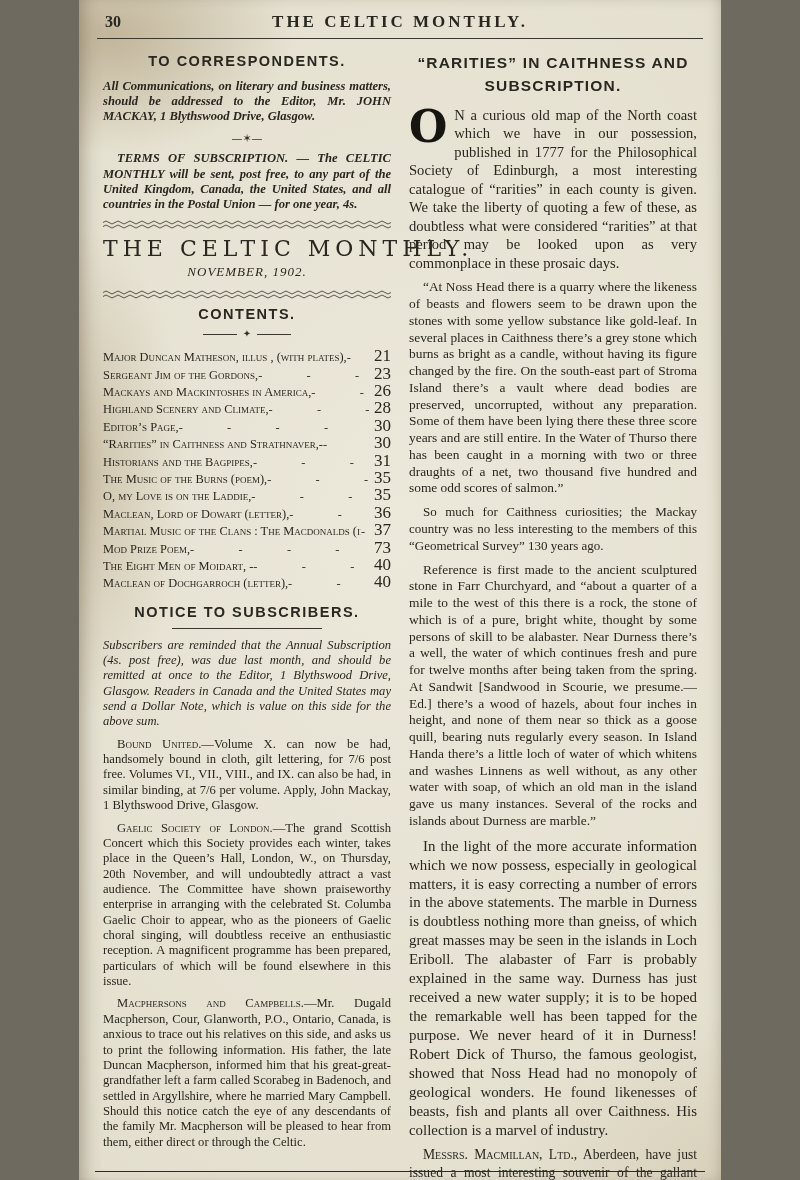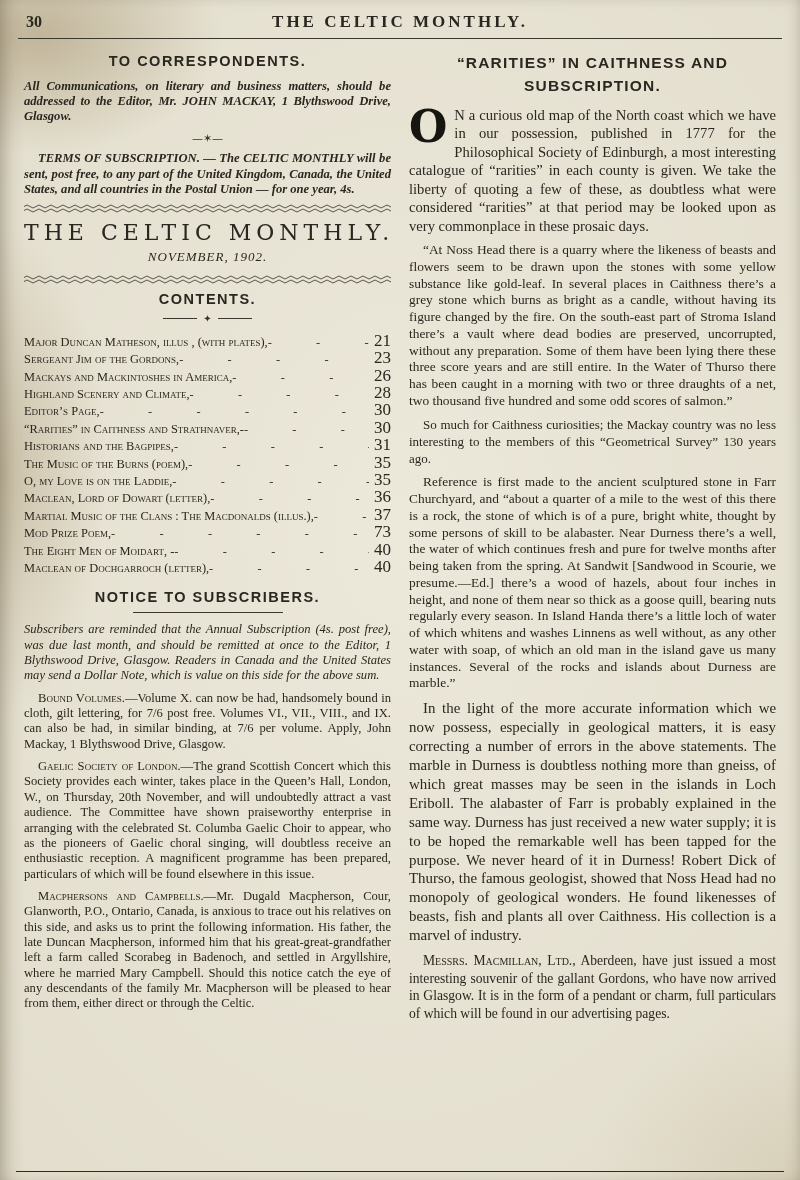--- a/index.html
+++ b/index.html
@@ -1,20 +1,20 @@
 <!DOCTYPE html>
 <html><head>
 <meta charset="utf-8">
 <style>
   * { box-sizing: border-box; }
   html,body { margin:0; padding:0; }
   body { background:#6e6a60; font-family:"Liberation Serif", serif; }
 
   .page{
-    position:relative; width:800px; height:1180px; margin:0 auto; overflow:hidden;
+    position:relative; width:642px; height:1180px; margin:0 auto; overflow:hidden;
     color:#29271f;
     background:
       radial-gradient(ellipse 260px 170px at 5% 3%, rgba(158,139,100,0.50), rgba(158,139,100,0) 70%),
       radial-gradient(ellipse 150px 340px at 0% 40%, rgba(158,139,100,0.38), rgba(158,139,100,0) 72%),
       radial-gradient(ellipse 300px 240px at 100% 100%, rgba(190,175,140,0.30), rgba(190,175,140,0) 70%),
       radial-gradient(ellipse 620px 900px at 50% 45%, #ece8da, #e2ddcc);
     box-shadow: inset 14px 0 20px -12px rgba(70,58,34,.45), inset -10px 0 16px -12px rgba(70,58,34,.35);
   }
 
   
@@ -188,21 +188,21 @@
             <span class="toc-title">Maclean of Dochgarroch (letter),</span>
             <span class="toc-leader"></span>
             <span class="toc-page">40</span>
           </div>
       </div>
 
       <span class="sec-head">NOTICE TO SUBSCRIBERS.</span>
       <div class="notice-rule"></div>
       <p class="it">Subscribers are reminded that the Annual Subscription (4s. post free), was due last month, and should be remitted at once to the Editor, 1 Blythswood Drive, Glasgow. Readers in Canada and the United States may send a Dollar Note, which is value on this side for the above sum.</p>
 
-      <p class="indent"><span class="sc">Bound Volumes.</span><span>—Volume X. can now be had, handsomely bound in cloth, gilt lettering, for 7/6 post free. Volumes VI., VII., VIII., and IX. can also be had, in similar binding, at 7/6 per volume. Apply, John Mackay, 1 Blythswood Drive, Glasgow.</span></p>
+      <p class="indent"><span class="sc">Bound United.</span><span>—Volume X. can now be had, handsomely bound in cloth, gilt lettering, for 7/6 post free. Volumes VI., VII., VIII., and IX. can also be had, in similar binding, at 7/6 per volume. Apply, John Mackay, 1 Blythswood Drive, Glasgow.</span></p>
 
       <p class="indent"><span class="sc">Gaelic Society of London.</span><span>—The grand Scottish Concert which this Society provides each winter, takes place in the Queen’s Hall, London, W., on Thursday, 20th November, and will undoubtedly attract a vast audience. The Committee have shown praiseworthy enterprise in arranging with the celebrated St. Columba Gaelic Choir to appear, who as the pioneers of Gaelic choral singing, will doubtless receive an enthusiastic reception. A magnificent programme has been prepared, particulars of which will be found elsewhere in this issue.</span></p>
 
       <p class="indent"><span class="sc">Macphersons and Campbells.</span><span>—Mr. Dugald Macpherson, Cour, Glanworth, P.O., Ontario, Canada, is anxious to trace out his relatives on this side, and asks us to print the following information. His father, the late Duncan Macpherson, informed him that his great-great-grandfather left a farm called Scorabeg in Badenoch, and settled in Argyllshire, where he married Mary Campbell. Should this notice catch the eye of any descendants of the family Mr. Macpherson will be pleased to hear from them, either direct or through the Celtic.</span></p>
 
     </div>
 
     <div class="col col-right">
 
       <span class="art-title">

